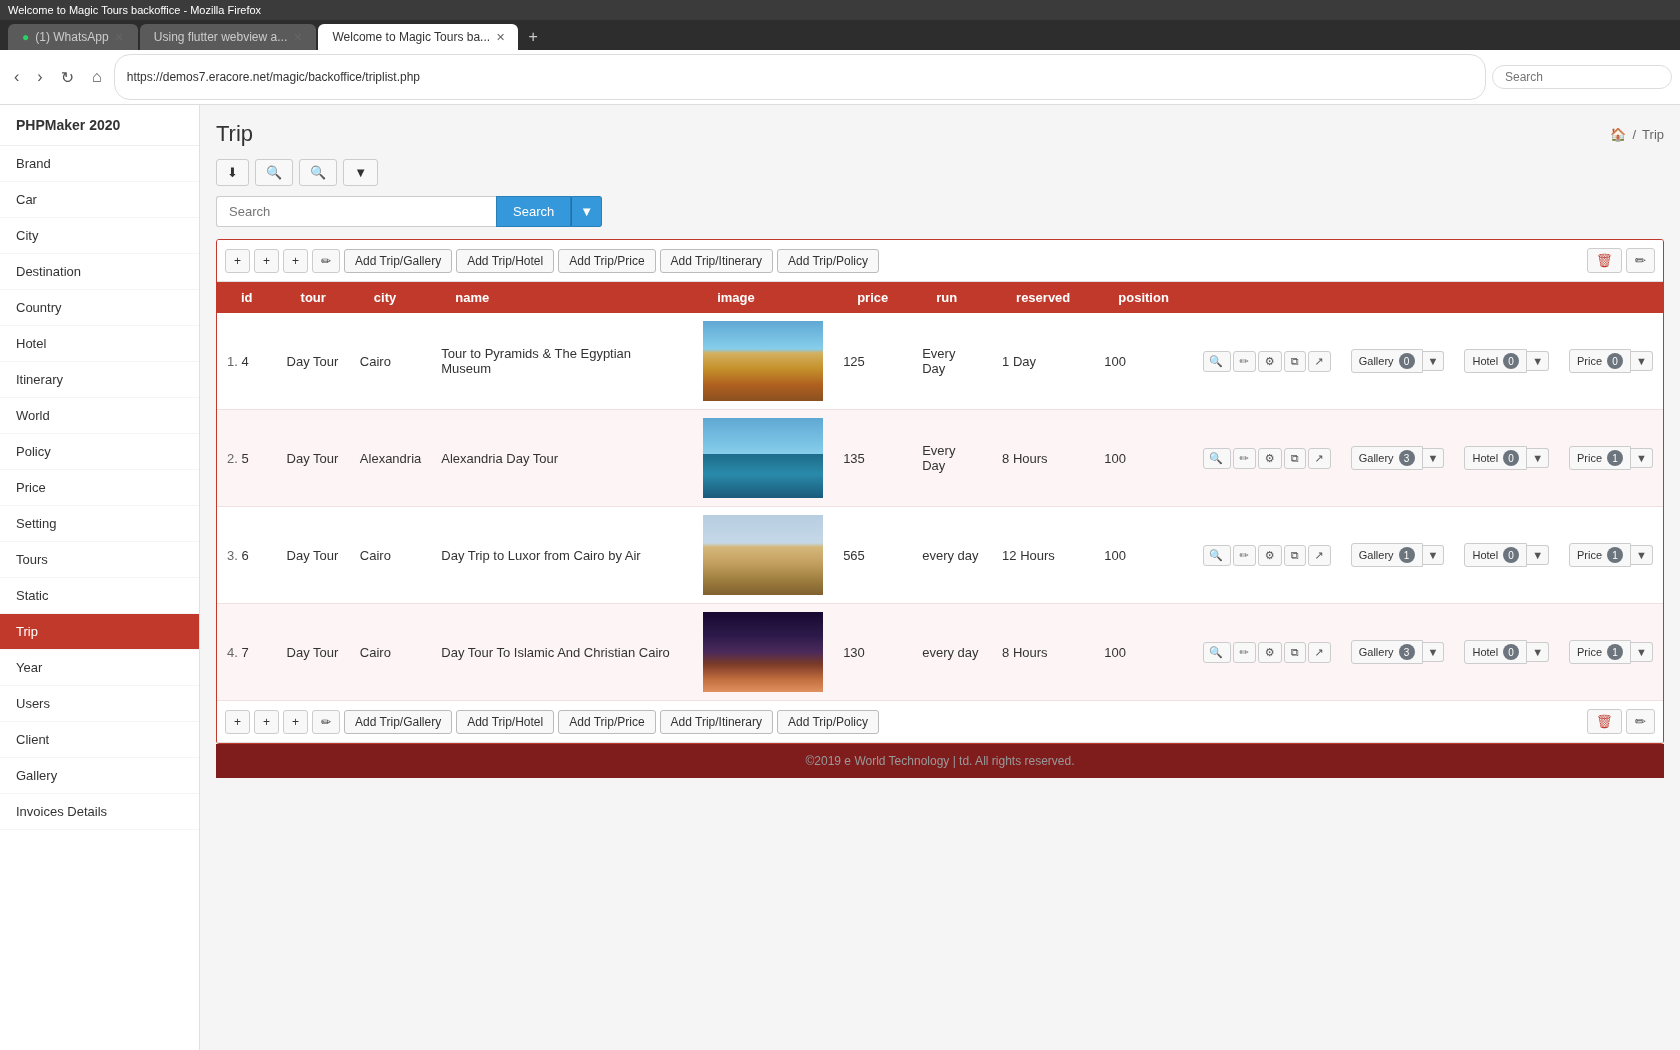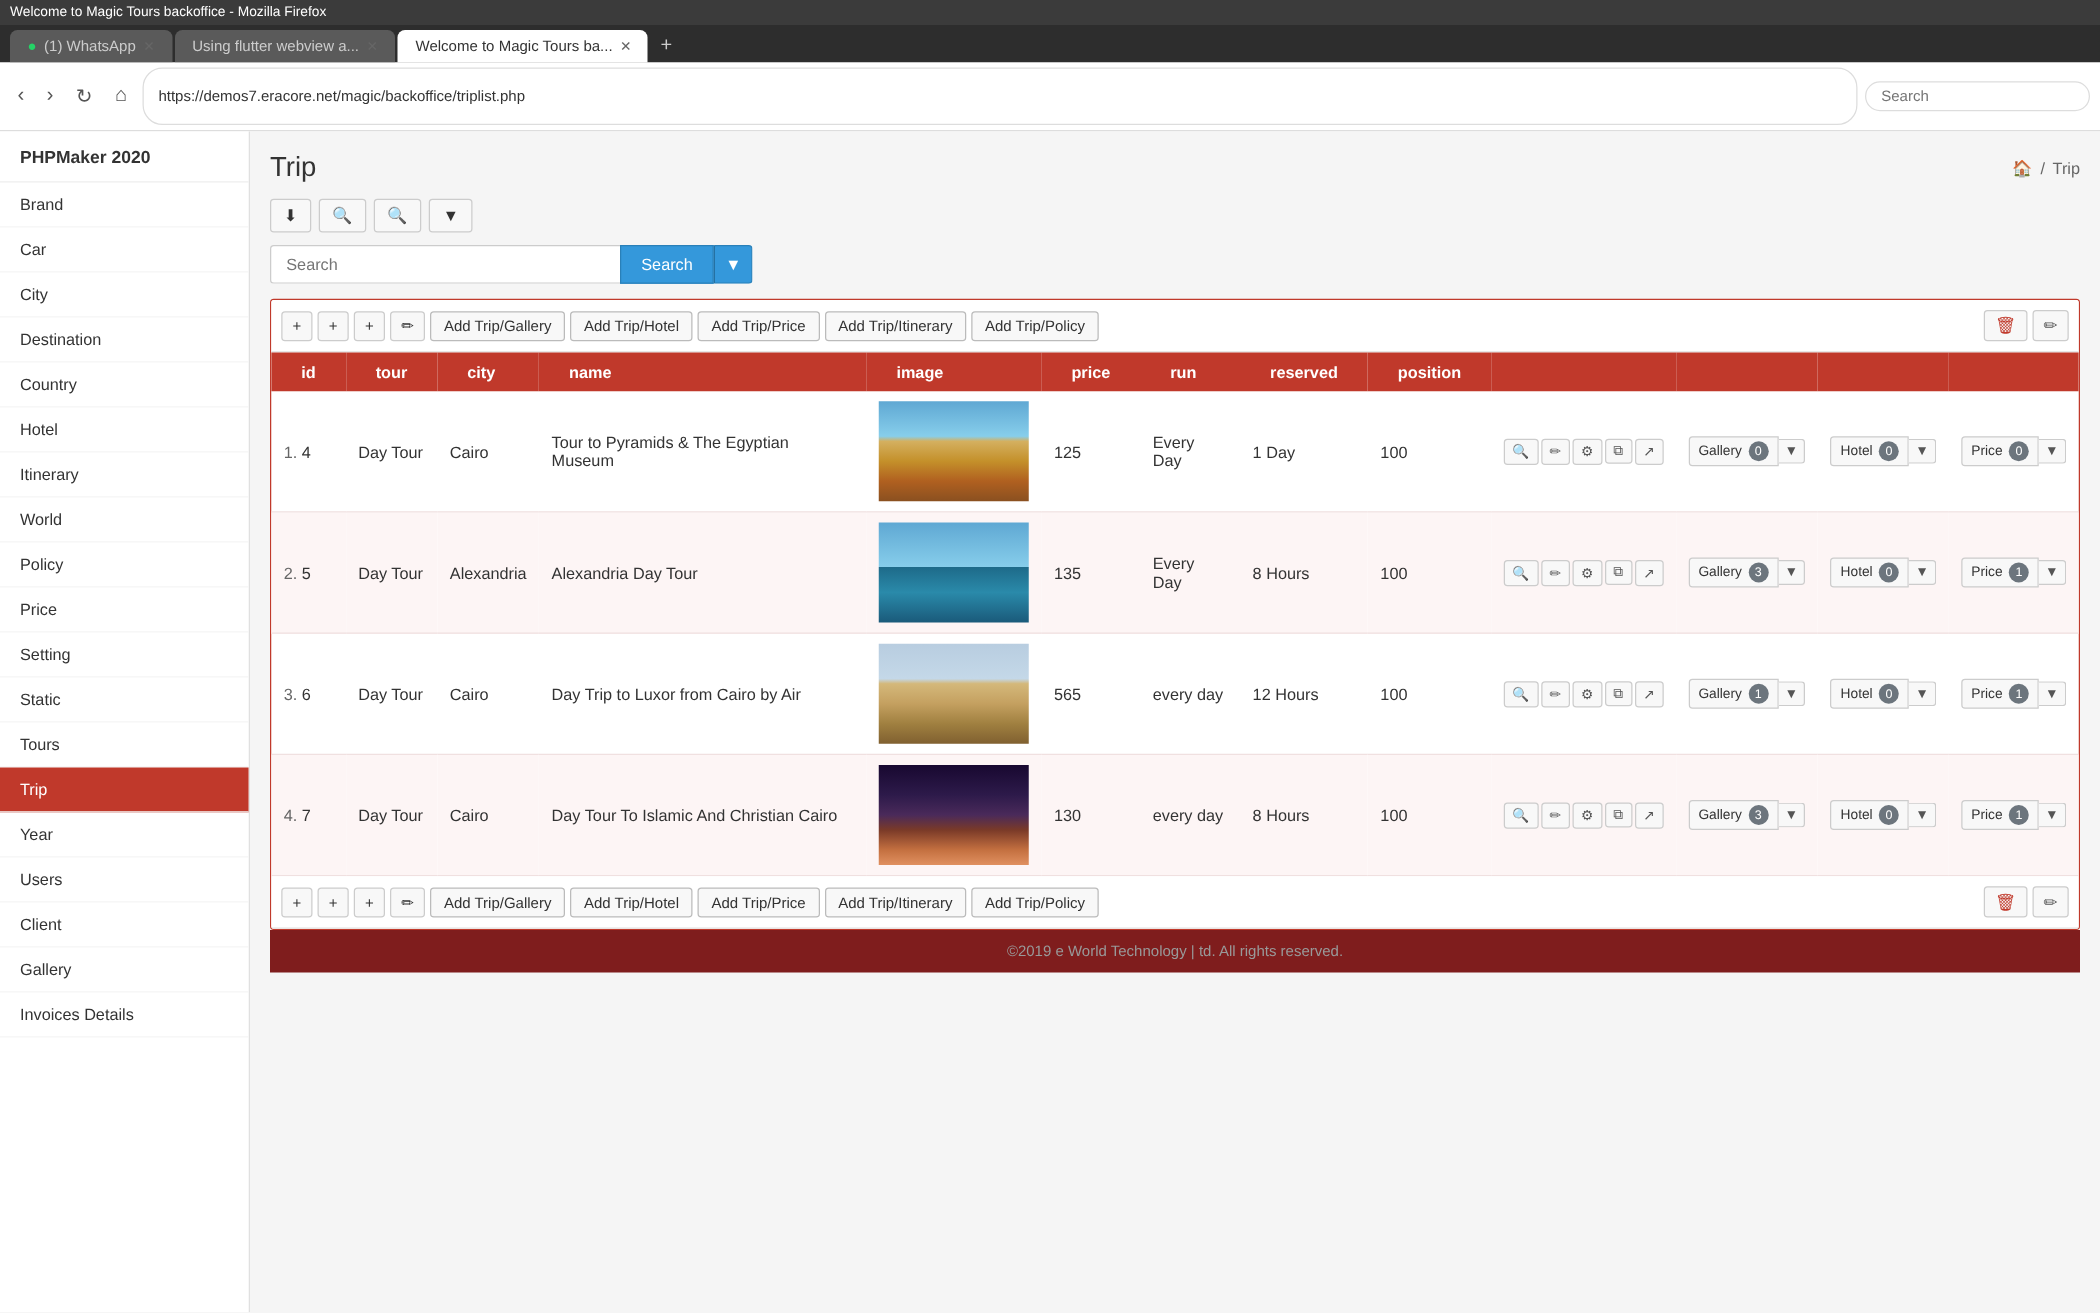--- a/index.html
+++ b/index.html
@@ -113,22 +113,22 @@
     <div class="sidebar-item">Car</div>
     <div class="sidebar-item">City</div>
     <div class="sidebar-item">Destination</div>
     <div class="sidebar-item">Country</div>
     <div class="sidebar-item">Hotel</div>
     <div class="sidebar-item">Itinerary</div>
     <div class="sidebar-item">World</div>
     <div class="sidebar-item">Policy</div>
     <div class="sidebar-item">Price</div>
     <div class="sidebar-item">Setting</div>
+    <div class="sidebar-item">Tours</div>
     <div class="sidebar-item">Static</div>
-    <div class="sidebar-item">Tours</div>
     <div class="sidebar-item active">Trip</div>
     <div class="sidebar-item">Year</div>
     <div class="sidebar-item">Users</div>
     <div class="sidebar-item">Client</div>
     <div class="sidebar-item">Gallery</div>
     <div class="sidebar-item">Invoices Details</div>
   </nav>
 
   <main class="main-content">
     <div class="page-header">

